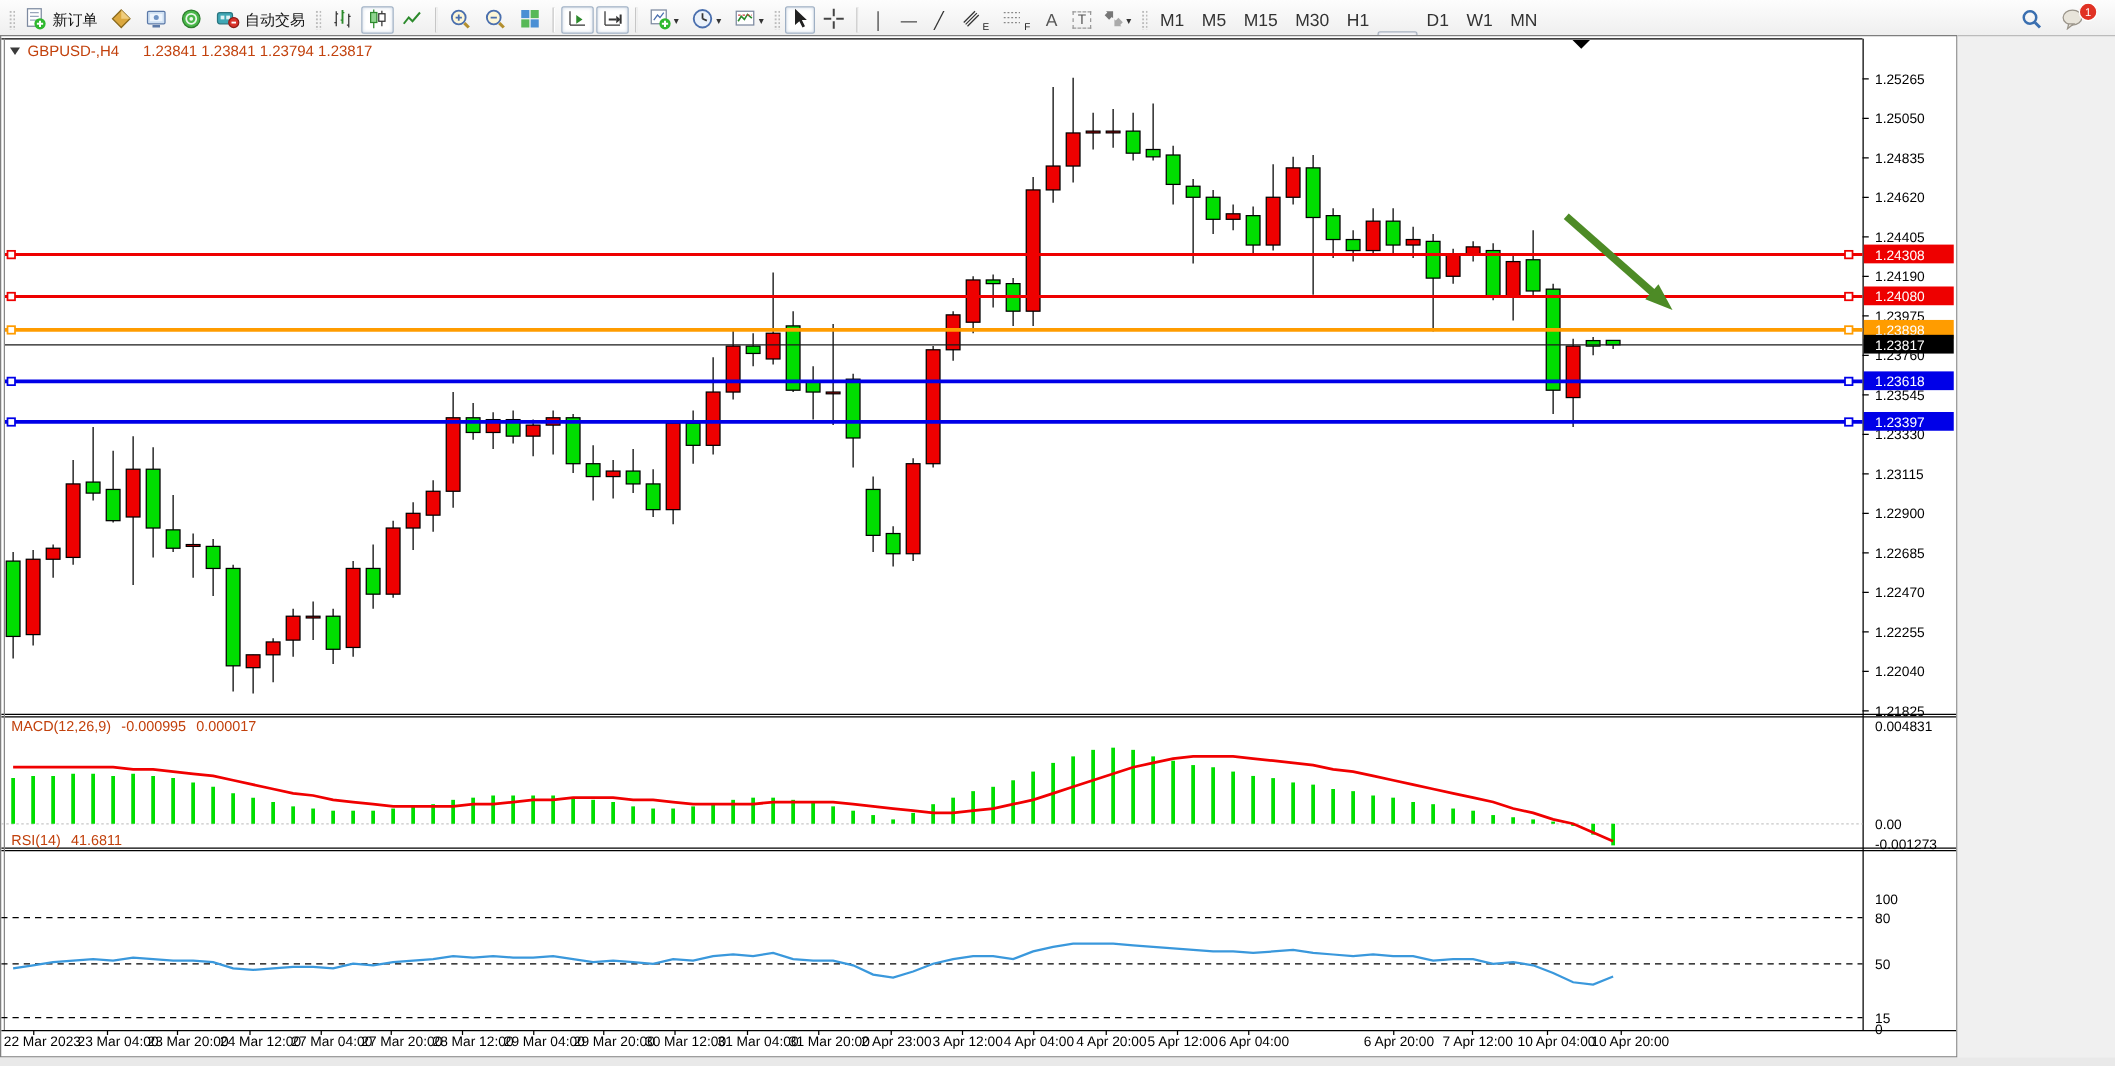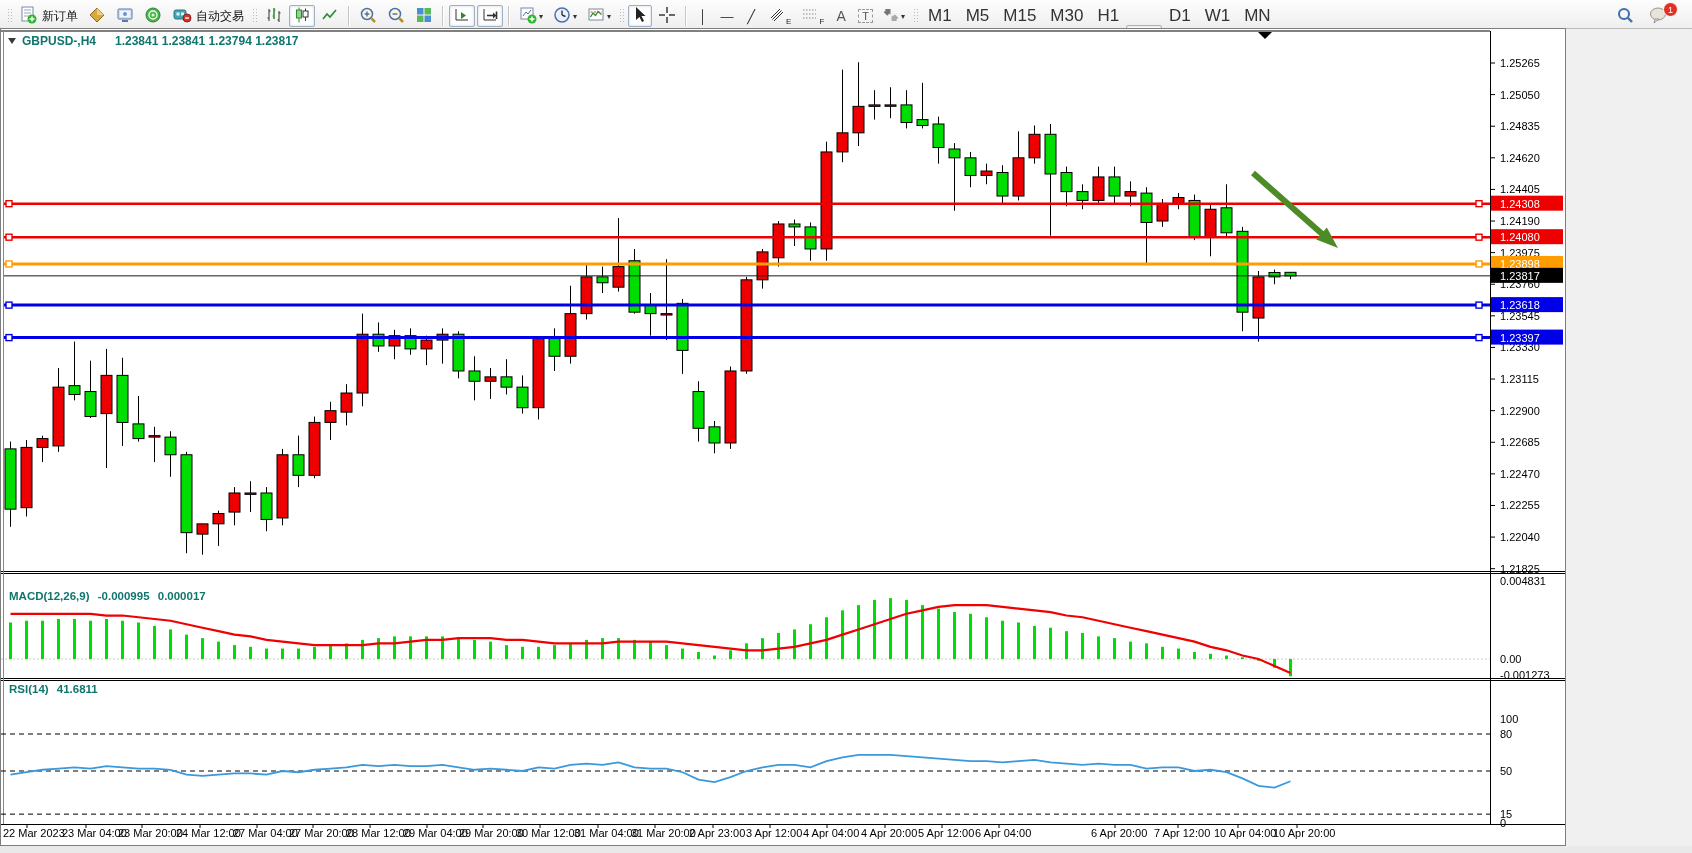--- a/index.html
+++ b/index.html
@@ -5,34 +5,34 @@
   html,body{margin:0;padding:0;}
   body{width:1692px;height:853px;background:#e9e9e9;font-family:"Liberation Sans",sans-serif;overflow:hidden;position:relative;}
   
   #toolbar{position:absolute;top:0;left:0;width:1692px;height:28px;background:linear-gradient(#fdfdfd,#ededed);border-bottom:1px solid #cfcfcf;display:flex;align-items:center;padding:16px 4px;box-sizing:border-box;}
   .grip{width:5px;height:16px;margin:0 3px;background-image:radial-gradient(#bbb 35%,transparent 36%);background-size:3px 3px;}
   .sep{width:1px;height:20px;background:#c6c6c6;border-right:1px solid #fff;margin:0 4px;}
   .tbtn{height:22px;min-width:22px;display:flex;align-items:center;justify-content:center;border:1px solid transparent;border-radius:2px;margin:0 1px;font-size:12px;color:#222;padding:0 3px;box-sizing:border-box;cursor:default;}
   .tbtn.pressed{background:#fff;border-color:#9fb0c4;box-shadow:inset 0 0 3px #c8d4e2;}
   .tbtn .cap{margin-left:4px;font-size:12px;color:#111;white-space:nowrap;}
   .caret{font-size:8px;color:#333;margin-left:2px;}
-  .tf{font-size:17px;color:#333;padding:0 6px;height:20px;display:flex;align-items:center;border:1px solid transparent;border-radius:2px;}
+  .tf{font-size:14px;color:#333;padding:0 6px;height:20px;display:flex;align-items:center;border:1px solid transparent;border-radius:2px;}
   .tf.pressed{background:#fafafa;border-color:#a8b2c0;box-shadow:inset 0 0 2px #ccd;margin-top:40px;}
   #tb-right{margin-left:auto;display:flex;align-items:center;margin-right:14px;}
   .glyph{font-size:13px;color:#333;}
   .badge{position:absolute;top:-4px;right:-6px;background:#e03224;color:#fff;border-radius:50%;width:13px;height:13px;font-size:9px;display:flex;align-items:center;justify-content:center;border:1px solid #fff;}
   
   #chartwin{position:absolute;top:28px;left:0;width:1566px;height:818px;background:#fff;border:1px solid #7e7e7e;box-sizing:border-box;}
   #deskright{position:absolute;top:28px;left:1566px;width:126px;height:818px;background:#f0f0f0;border-top:1px solid #bbb;}
   #bottomstrip{position:absolute;top:846px;left:0;width:1692px;height:7px;background:#e9e9e9;}
-  .panelabel{position:absolute;font-size:11.5px;color:#0f766e;z-index:5;white-space:nowrap;font-weight:bold;}
+  .panelabel{position:absolute;font-size:11.5px;color:#c2410c;z-index:5;white-space:nowrap;}
   #chart-title{left:7px;top:5px;display:flex;align-items:center;font-size:12px;}
   .tri-down{width:0;height:0;border-left:4px solid transparent;border-right:4px solid transparent;border-top:6px solid #3a3a3a;margin-right:6px;}
-  #macd-label{left:8px;top:561px;}
-  #rsi-label{left:8px;top:654px;}
+  #macd-label{left:8px;top:547px;}
+  #rsi-label{left:8px;top:638px;}
   svg text{font-family:"Liberation Sans",sans-serif;}
 </style>
 </head>
 <body>
 
 <div id="toolbar">
   <div class="grip"></div>
 
   <div class="tbtn">
     <span>

